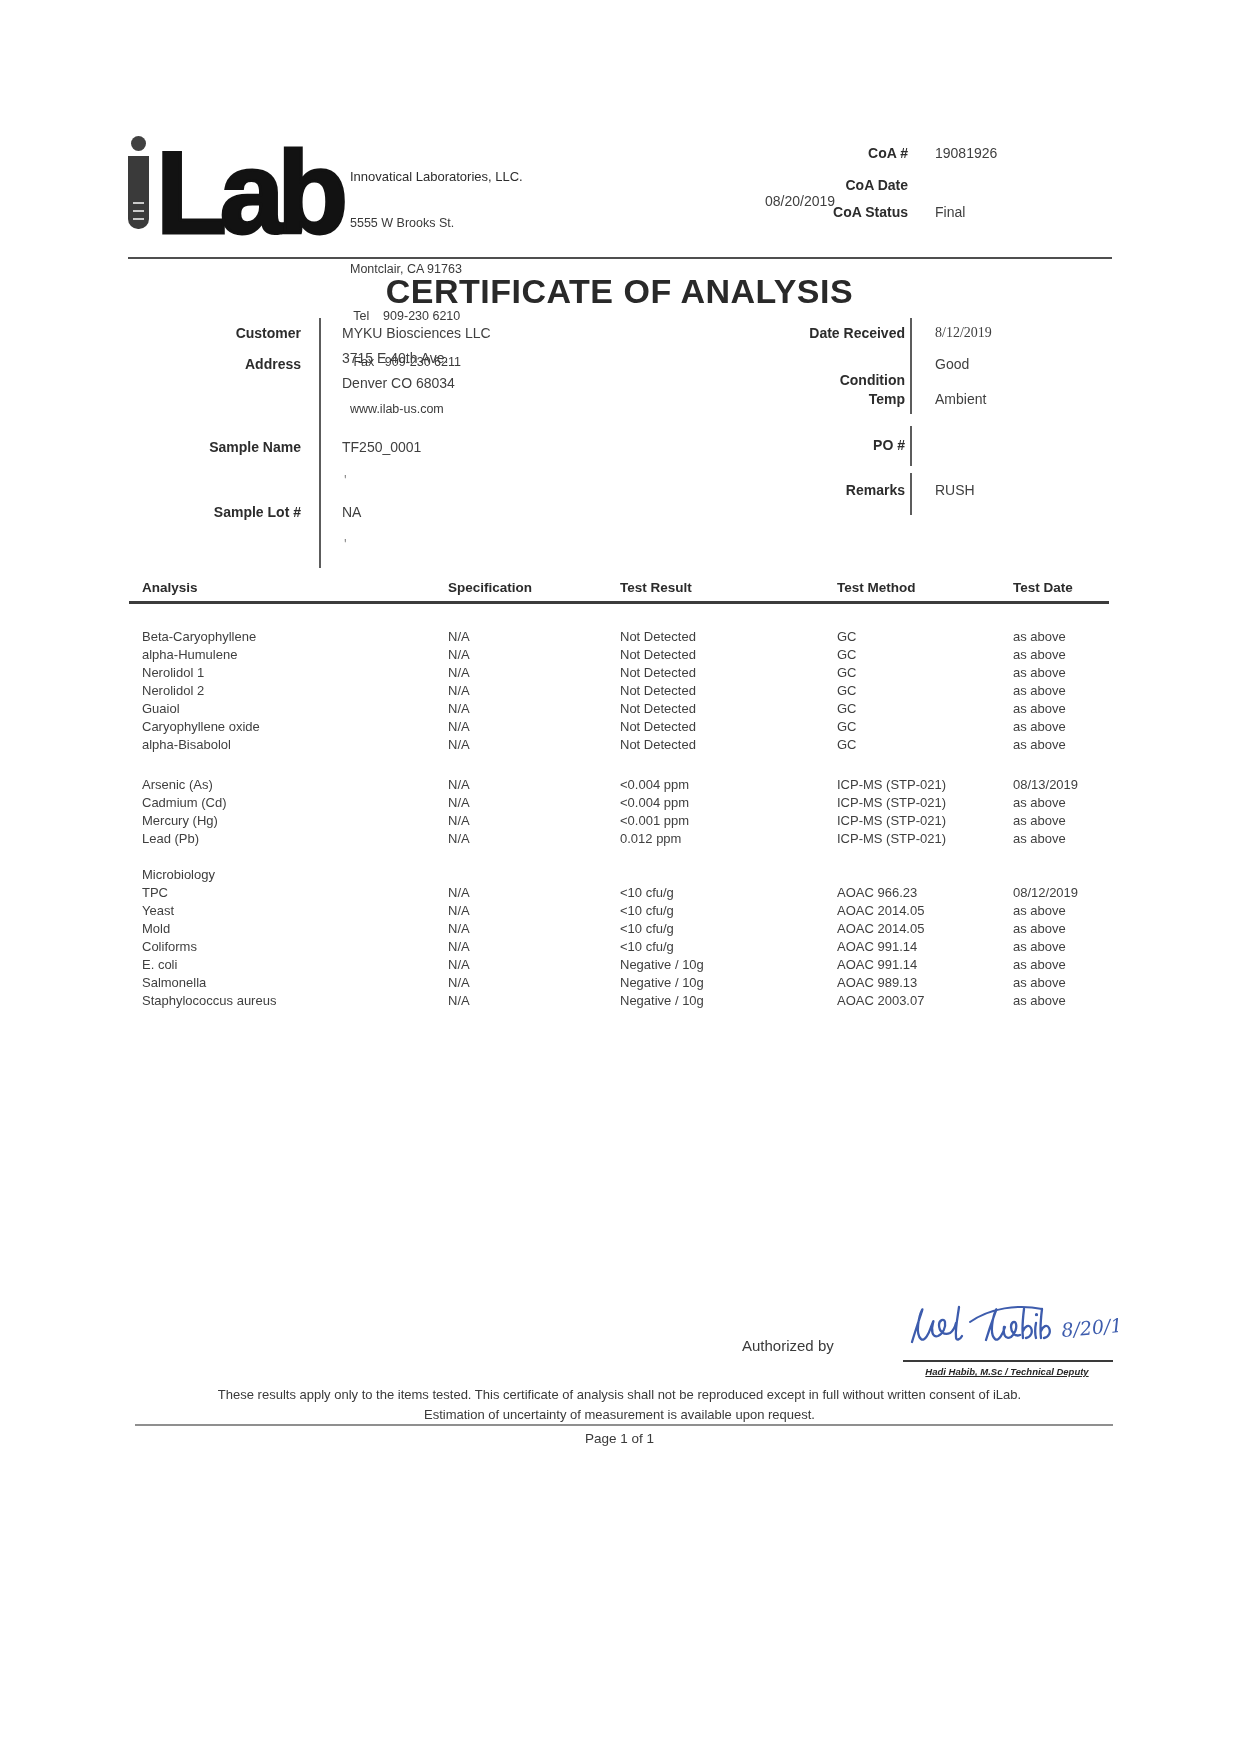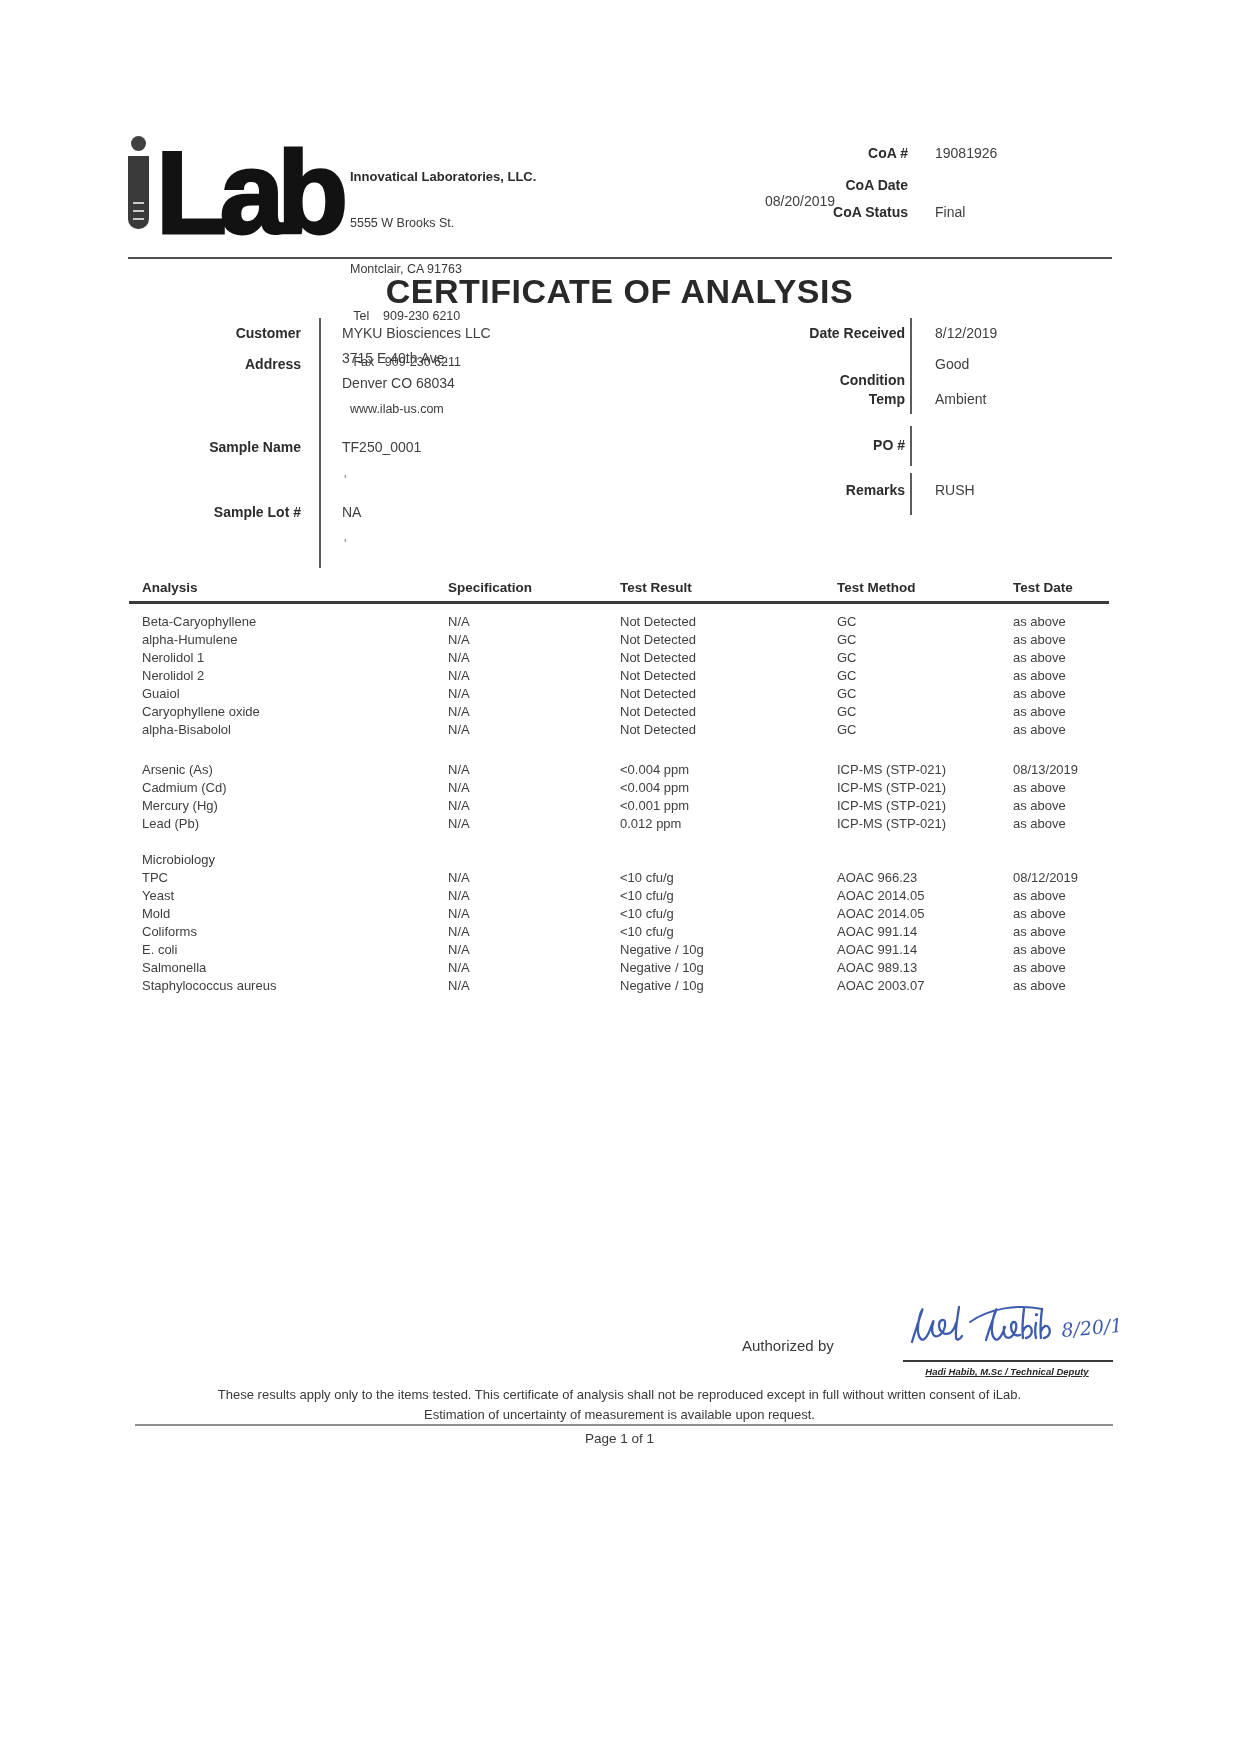--- a/index.html
+++ b/index.html
@@ -11,21 +11,21 @@
   .dot{width:15px;height:15px;border-radius:50%;background:#414141;margin-bottom:5px;}
   .tube{width:21px;height:73px;background:#3a3a3a;border-radius:0 0 10px 10px;
         display:flex;flex-direction:column;justify-content:flex-end;align-items:center;
         padding-bottom:9px;box-sizing:border-box;}
   .tick{width:11px;height:2px;background:#c9c9c9;margin-top:6px;}
   .logo-text{font-size:116px;line-height:74px;font-weight:bold;color:#121212;
              letter-spacing:-7px;-webkit-text-stroke:3px #121212;}
   
   .company{position:absolute;left:350px;top:138px;font-size:12.5px;line-height:15.5px;
            white-space:pre;color:#3a3a3a;}
-  .company .name{font-weight:bold;font-size:13px;color:#2c2c2c;}
+  .company .name{font-weight:normal;font-size:13px;color:#2c2c2c;}
   .coa-row{position:absolute;left:738px;display:flex;font-size:14px;}
   .coa-label{width:170px;text-align:right;font-weight:bold;color:#2c2c2c;}
   .coa-value{margin-left:27px;color:#3f3f3f;}
   .hdr-divider{position:absolute;left:128px;top:257px;width:984px;height:2px;background:#4f4f4f;}
   
   .doc-title{position:absolute;left:0;right:0;top:272px;text-align:center;
              font-size:34px;font-weight:bold;letter-spacing:.5px;color:#292929;}
   
   .ilab{position:absolute;left:100px;width:201px;text-align:right;font-size:14px;
         font-weight:bold;color:#2c2c2c;}
@@ -34,21 +34,21 @@
         font-weight:bold;color:#2c2c2c;}
   .rval{position:absolute;left:935px;font-size:14px;color:#3f3f3f;}
   .vrule{position:absolute;width:2px;background:#5c5c5c;}
   .speck{position:absolute;left:344px;font-size:14px;color:#8a8a8a;}
   
   .rtable{position:absolute;left:129px;top:580px;width:980px;}
   .thead{display:grid;grid-template-columns:306px 172px 217px 176px 1fr;
          padding-left:13px;padding-bottom:6px;border-bottom:3px solid #3c3c3c;
          font-size:13.5px;font-weight:bold;color:#2b2b2b;}
   .tsection{margin-top:22px;}
-  .tsection.first{margin-top:10px;}
+  .tsection.first{margin-top:25px;}
   .sec-head{height:18px;font-size:13px;color:#3c3c3c;padding-left:13px;}
   .trow{display:grid;grid-template-columns:306px 172px 217px 176px 1fr;
         padding-left:13px;height:18px;font-size:13px;color:#3f3f3f;}
   .trow span{overflow:hidden;white-space:nowrap;}
   
   .auth-label{position:absolute;left:742px;top:1337px;font-size:15px;color:#3a3a3a;}
   .sigsvg{position:absolute;left:900px;top:1296px;}
   .sig-line{position:absolute;left:903px;top:1360px;width:210px;height:2px;background:#3a3a3a;}
   .sig-name{position:absolute;left:893px;top:1366px;width:228px;text-align:center;
             font-size:9.5px;font-weight:bold;font-style:italic;color:#262626;text-decoration:underline;}
@@ -115,21 +115,21 @@
 
   <div class="rlab" style="top:325px;">Date Received</div>
   <div class="rlab" style="top:372px;">Condition</div>
   <div class="rlab" style="top:391px;">Temp</div>
   <div class="rlab" style="top:437px;">PO #</div>
   <div class="rlab" style="top:482px;">Remarks</div>
   <div class="vrule" style="left:910px;top:318px;height:96px;"></div>
   <div class="vrule" style="left:910px;top:426px;height:40px;"></div>
   <div class="vrule" style="left:910px;top:473px;height:42px;"></div>
 
-  <div class="rval" style="top:325px;">8/12/2019</div>
+  <div class="rval" style="top:325px;font-family:Liberation Serif, serif;">8/12/2019</div>
   <div class="rval" style="top:356px;">Good</div>
   <div class="rval" style="top:391px;">Ambient</div>
   <div class="rval" style="top:437px;"></div>
   <div class="rval" style="top:482px;">RUSH</div>
 
   <div class="rtable">
     <div class="thead">
       <span>Analysis</span>
       <span>Specification</span>
       <span>Test Result</span>

